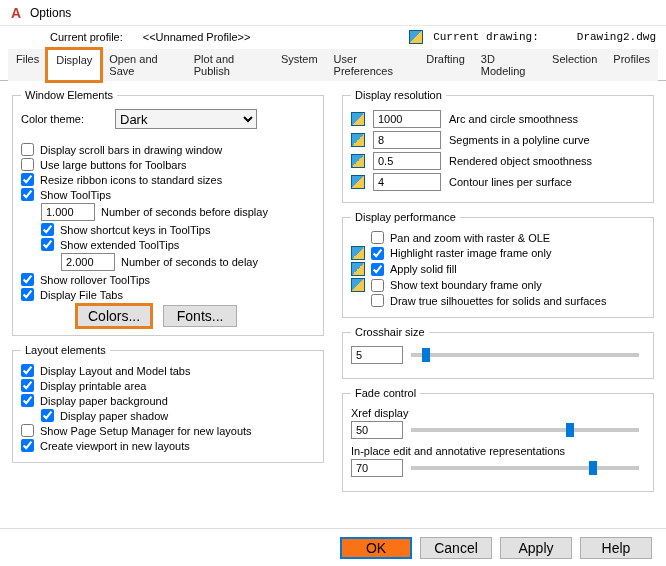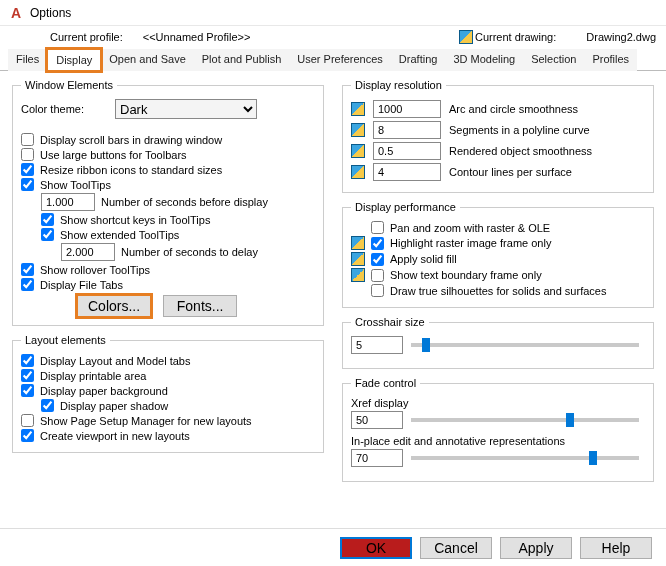--- a/index.html
+++ b/index.html
@@ -31,21 +31,21 @@
   }
   .title { font-size: 12px; }
   .profile-row {
     display: flex;
     align-items: center;
     padding: 4px 10px 2px 10px;
     margin-left: 40px;
   }
   .profile-row .lbl { margin-right: 20px; }
   .profile-row .val { }
-  .cd-right { margin-left: auto; display: flex; align-items: center; gap: 2px; }
+  .cd-right { margin-left: auto; display: flex; align-items: center; gap: 10px; font-family: Liberation Mono, monospace; }
   .cd-icon {
     width: 14px; height: 14px;
     background: linear-gradient(135deg,#3aa5e0 50%,#f6c948 50%);
     border: 1px solid #0a5a8a;
   }
   .tabs {
     display: flex;
     padding: 0 8px;
     border-bottom: 1px solid #bbb;
     margin-top: 2px;
@@ -157,21 +157,21 @@
     display: flex;
     justify-content: flex-end;
     align-items: center;
     gap: 8px;
     padding: 0 14px;
     background: #fff;
   }
   .footer .btn { min-width: 72px; }
   .footer .btn.primary {
     border: 2px solid #0078d7;
-    background: #b91c1c;
+    background: #f97316;
   }
   .sec-label { font-size: 11px; margin: 2px 0; }
   .btn-row { display:flex; gap:12px; margin-top:4px; padding-left:56px;}
 </style>
 </head>
 <body>
 
 <div class="titlebar">
   <span class="app-icon">A</span>
   <span class="title">Options</span>
@@ -185,20 +185,21 @@
     <span>Current drawing:</span>
     <span style="margin-left:28px">Drawing2.dwg</span>
   </span>
 </div>
 
 <div class="tabs">
   <div class="tab">Files</div>
   <div class="tab active highlight">Display</div>
   <div class="tab">Open and Save</div>
   <div class="tab">Plot and Publish</div>
+  <div class="tab">System</div>
   <div class="tab">User Preferences</div>
   <div class="tab">Drafting</div>
   <div class="tab">3D Modeling</div>
   <div class="tab">Selection</div>
   <div class="tab">Profiles</div>
 </div>
 
 <div class="body-area">
   <div class="col">
     <fieldset>

